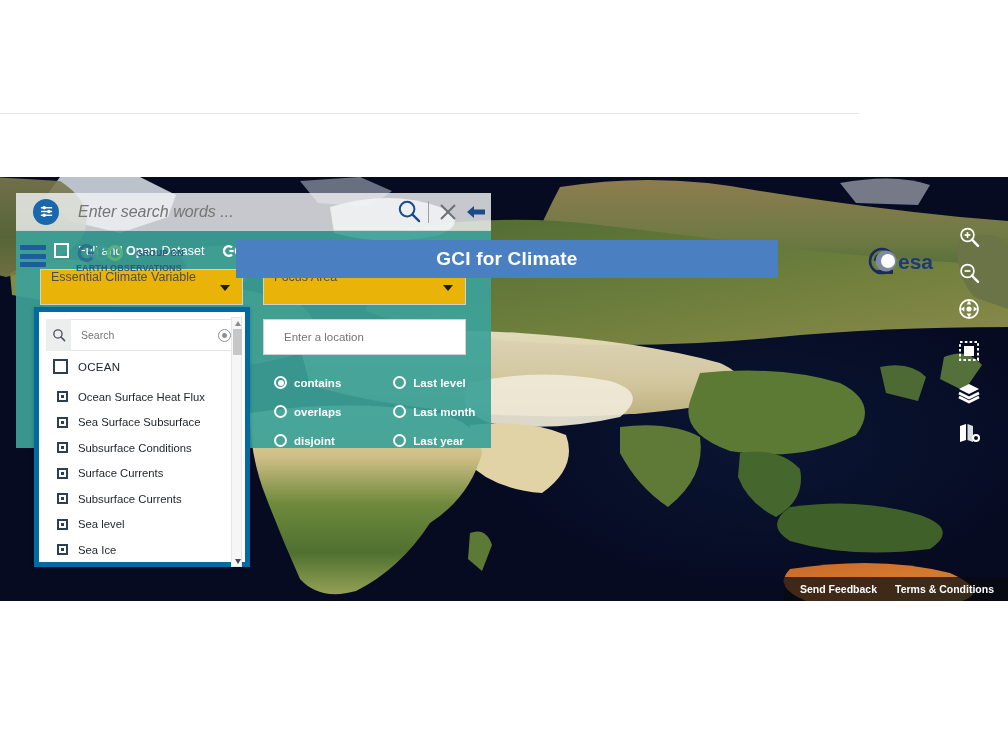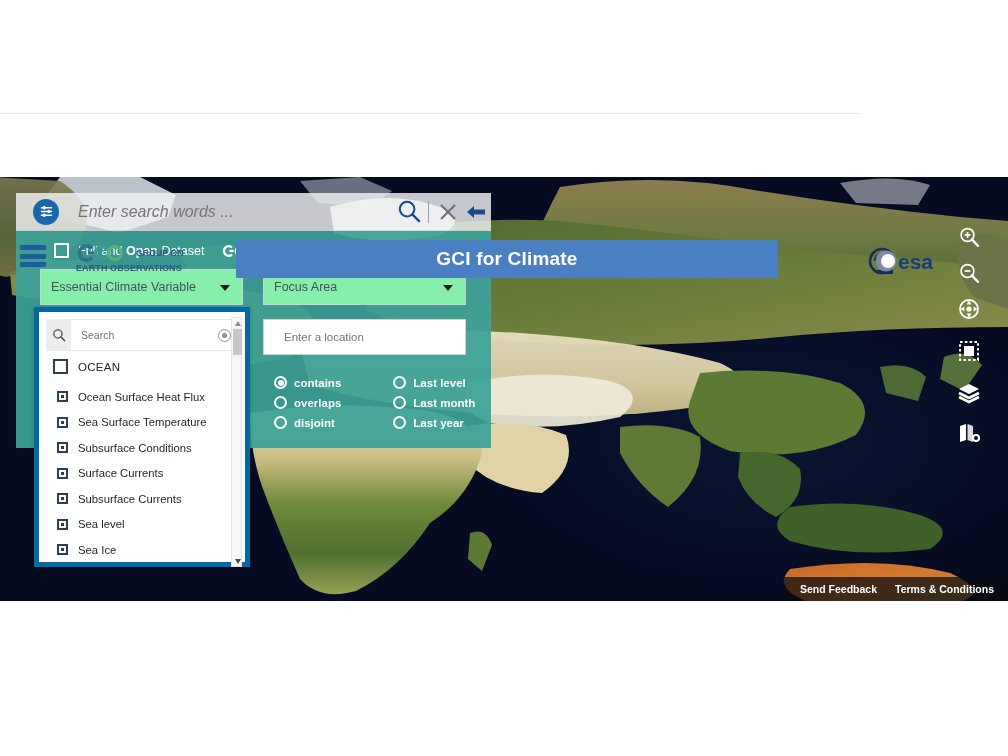--- a/index.html
+++ b/index.html
@@ -87,39 +87,39 @@
     background: rgba(60,161,152,.93); z-index: 20;
   }
   .fod-row { position:absolute; left: 38px; top: 12px; display:flex; align-items:center; gap: 9px; }
   .chk-white { width: 15px; height: 15px; border: 2px solid #fff; background: transparent; cursor:pointer; }
   .fod-label { color: #fff; font-size: 12.5px; }
   .fod-label b { font-weight: bold; }
   .geo-datacore { margin-left: 8px; display:flex; align-items:center; gap:3px; }
   .gdc-txt { color:#fff; font-size:7px; font-weight:bold; line-height:7.5px; letter-spacing:.3px; }
 
   .sel-box {
-    position: absolute; background: #86efac; border: 1px solid #cfd3d6;
-    height: 36px; display:flex; align-items:center; padding: 0 10px; cursor:pointer;
+    position: absolute; background: #eab308; border: 1px solid #cfd3d6;
+    height: 36px; display:flex; padding: 0 10px; cursor:pointer;
   }
   .sel-box span { font-size: 12.5px; color: #4a4f55; }
   .caret { position:absolute; right: 12px; top: 15px; width:0;height:0;
     border-left:5px solid transparent; border-right:5px solid transparent; border-top:6px solid #1a1a1a; }
 
   .ecv-select { left: 24px; top: 38px; width: 203px; }
   .focus-select { left: 247px; top: 38px; width: 203px; }
 
   .loc-input {
     position:absolute; left: 247px; top: 88px; width: 203px; height: 36px;
     background:#fff; border:1px solid #cfd3d6; display:flex; align-items:center; padding-left: 18px;
   }
   .loc-input input { border:0; outline:0; background:transparent; font-size:11.5px; color:#a8adb2;
     font-family:"Liberation Sans", sans-serif; width: 100%; }
 
   .radios { position:absolute; left: 258px; top: 145px; display:flex; gap: 52px; }
-  .rcol { display:flex; flex-direction:column; gap: 7px; }
+  .rcol { display:flex; flex-direction:column; gap: 16px; }
   .ritem { display:flex; align-items:center; gap: 7px; cursor:pointer; }
   .radio { width: 13px; height: 13px; border: 2px solid #fff; border-radius: 50%;
     display:flex; align-items:center; justify-content:center; }
   .radio.on::after { content:""; width: 6px; height:6px; border-radius:50%; background:#fff; }
   .ritem span { color:#fff; font-size: 11.5px; font-weight: bold; }
 
   
   .ecv-dropdown {
     position: absolute; left: 34px; top: 307px; width: 216px; height: 260px;
     background: #fff; border: 5px solid #0369a1; z-index: 35;
@@ -460,21 +460,21 @@
       <span>OCEAN</span>
     </div>
 
     <div class="dd-list">
       <div class="dd-item">
         <div class="chk-item"></div>
         <span>Ocean Surface Heat Flux</span>
       </div>
       <div class="dd-item">
         <div class="chk-item"></div>
-        <span>Sea Surface Temperature</span>
+        <span>Sea Surface Subsurface</span>
       </div>
       <div class="dd-item">
         <div class="chk-item"></div>
         <span>Subsurface Conditions</span>
       </div>
       <div class="dd-item">
         <div class="chk-item"></div>
         <span>Surface Currents</span>
       </div>
       <div class="dd-item">

